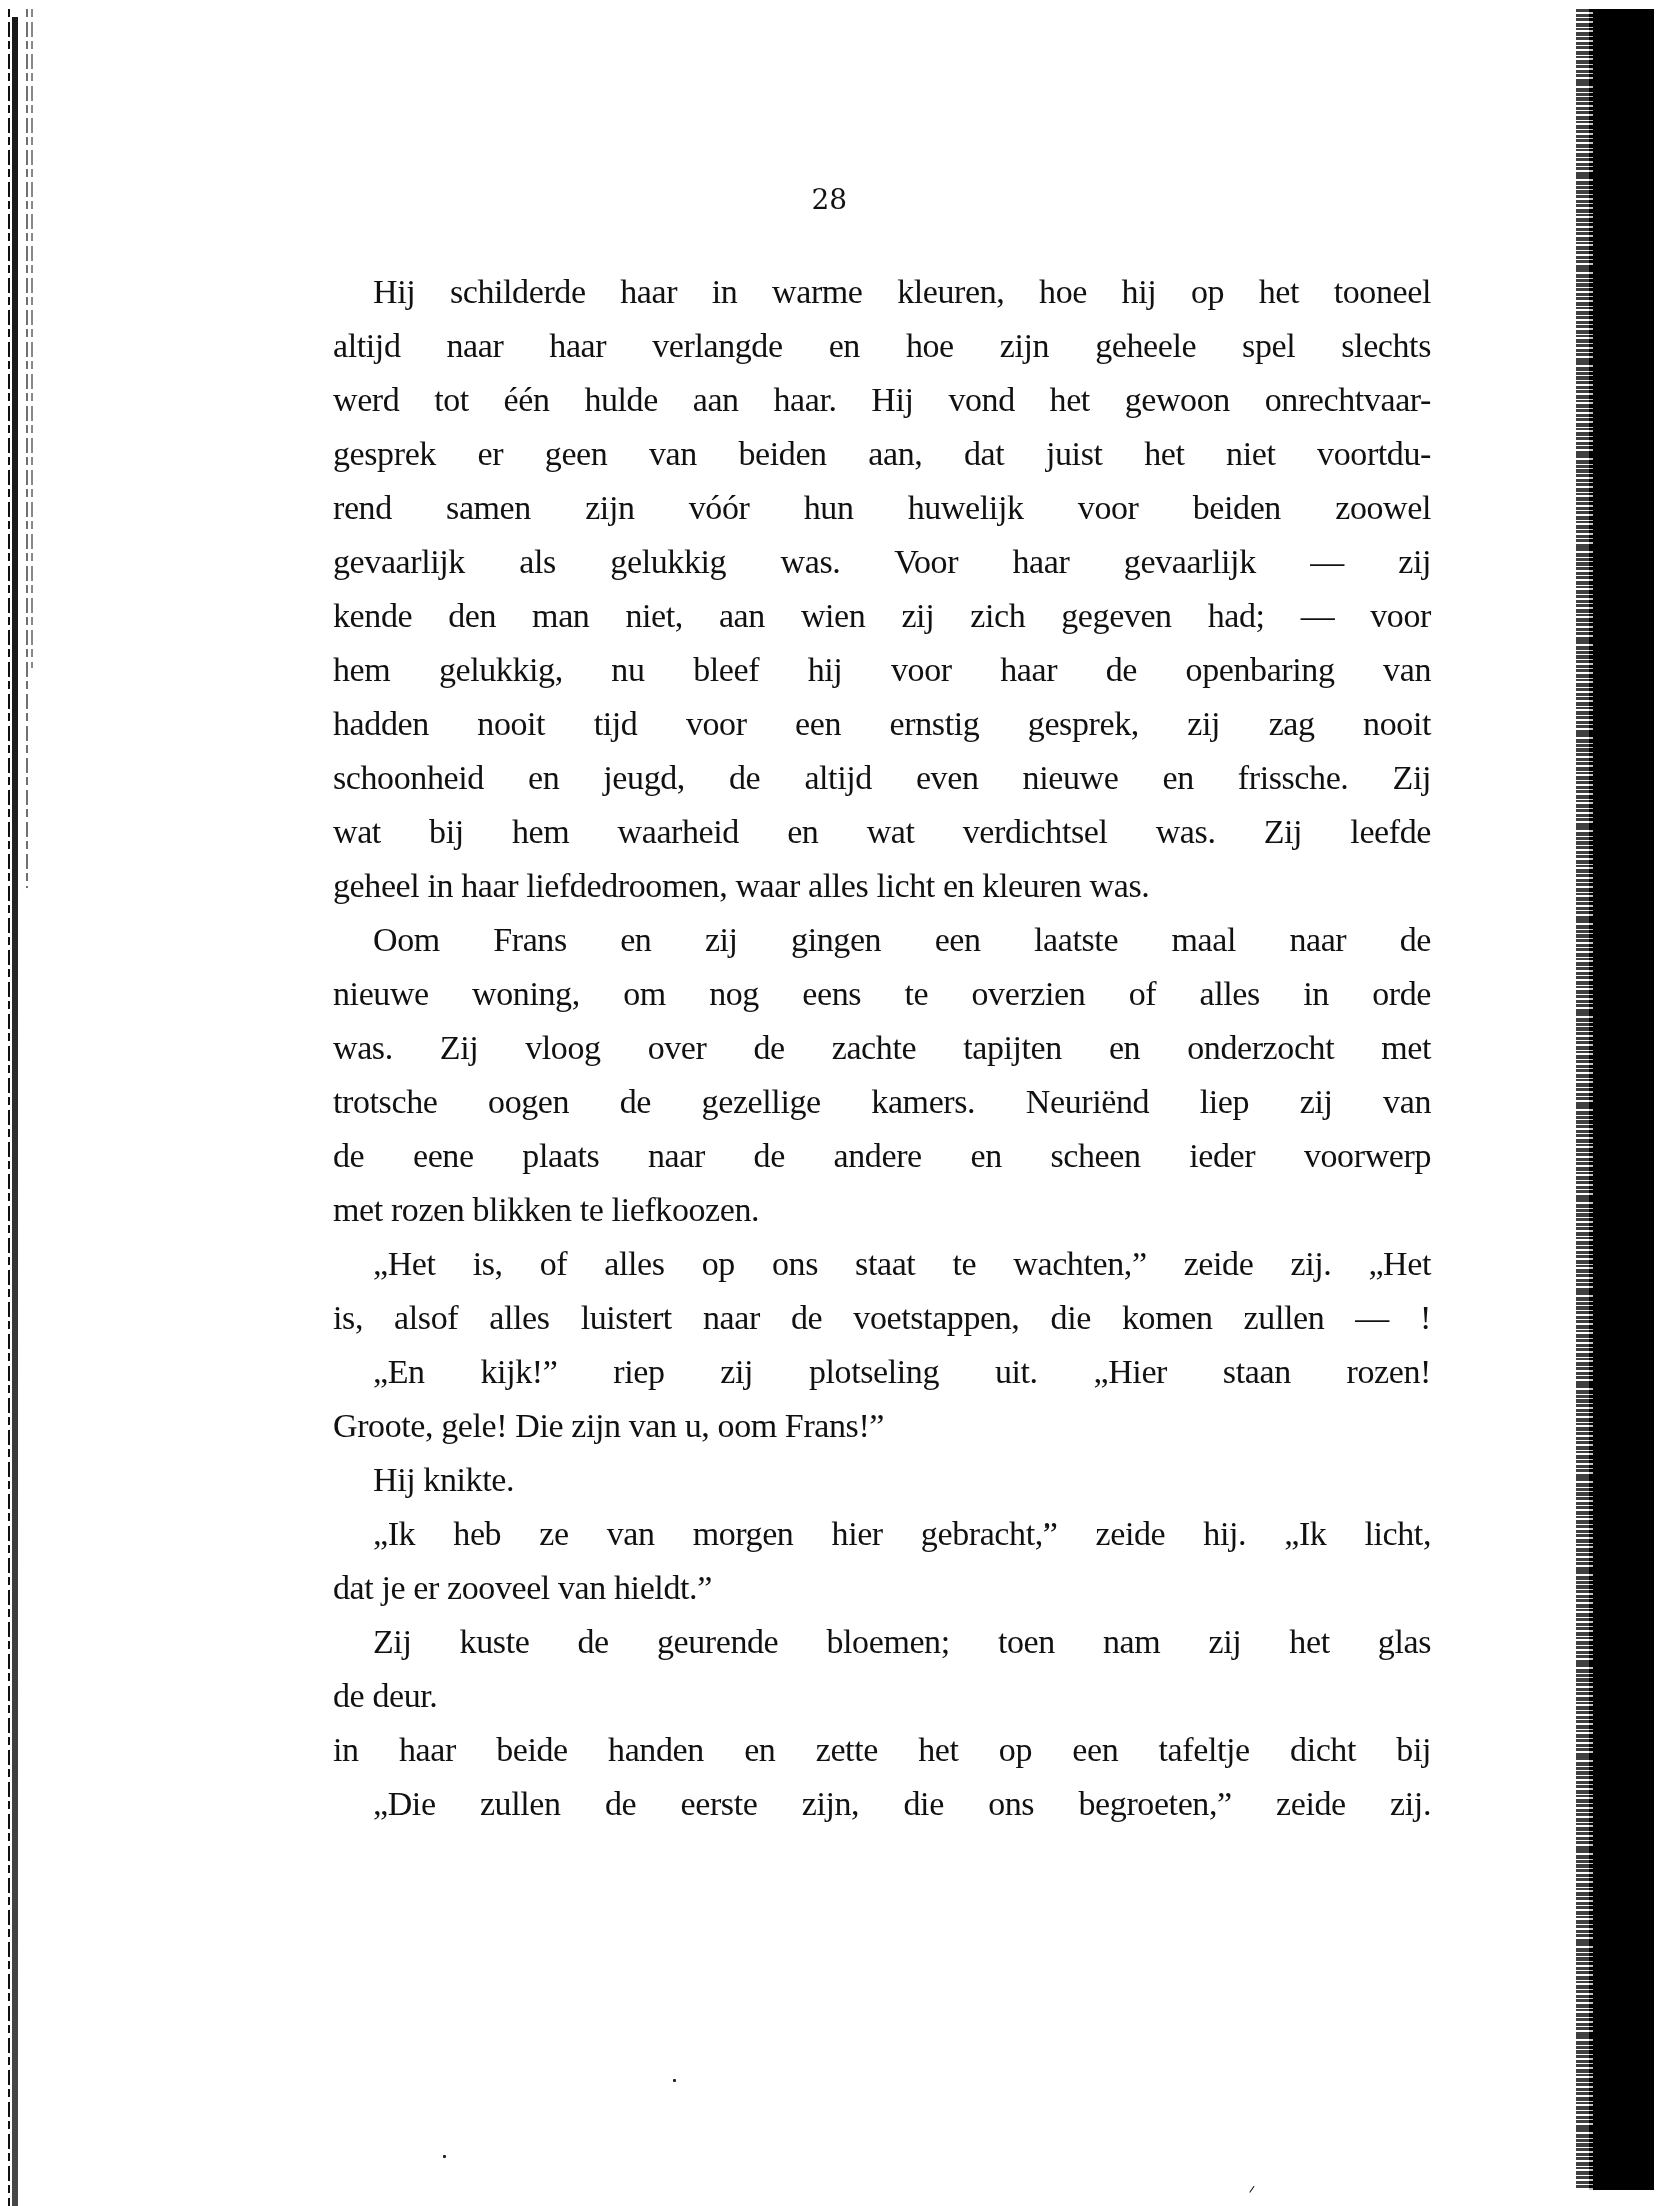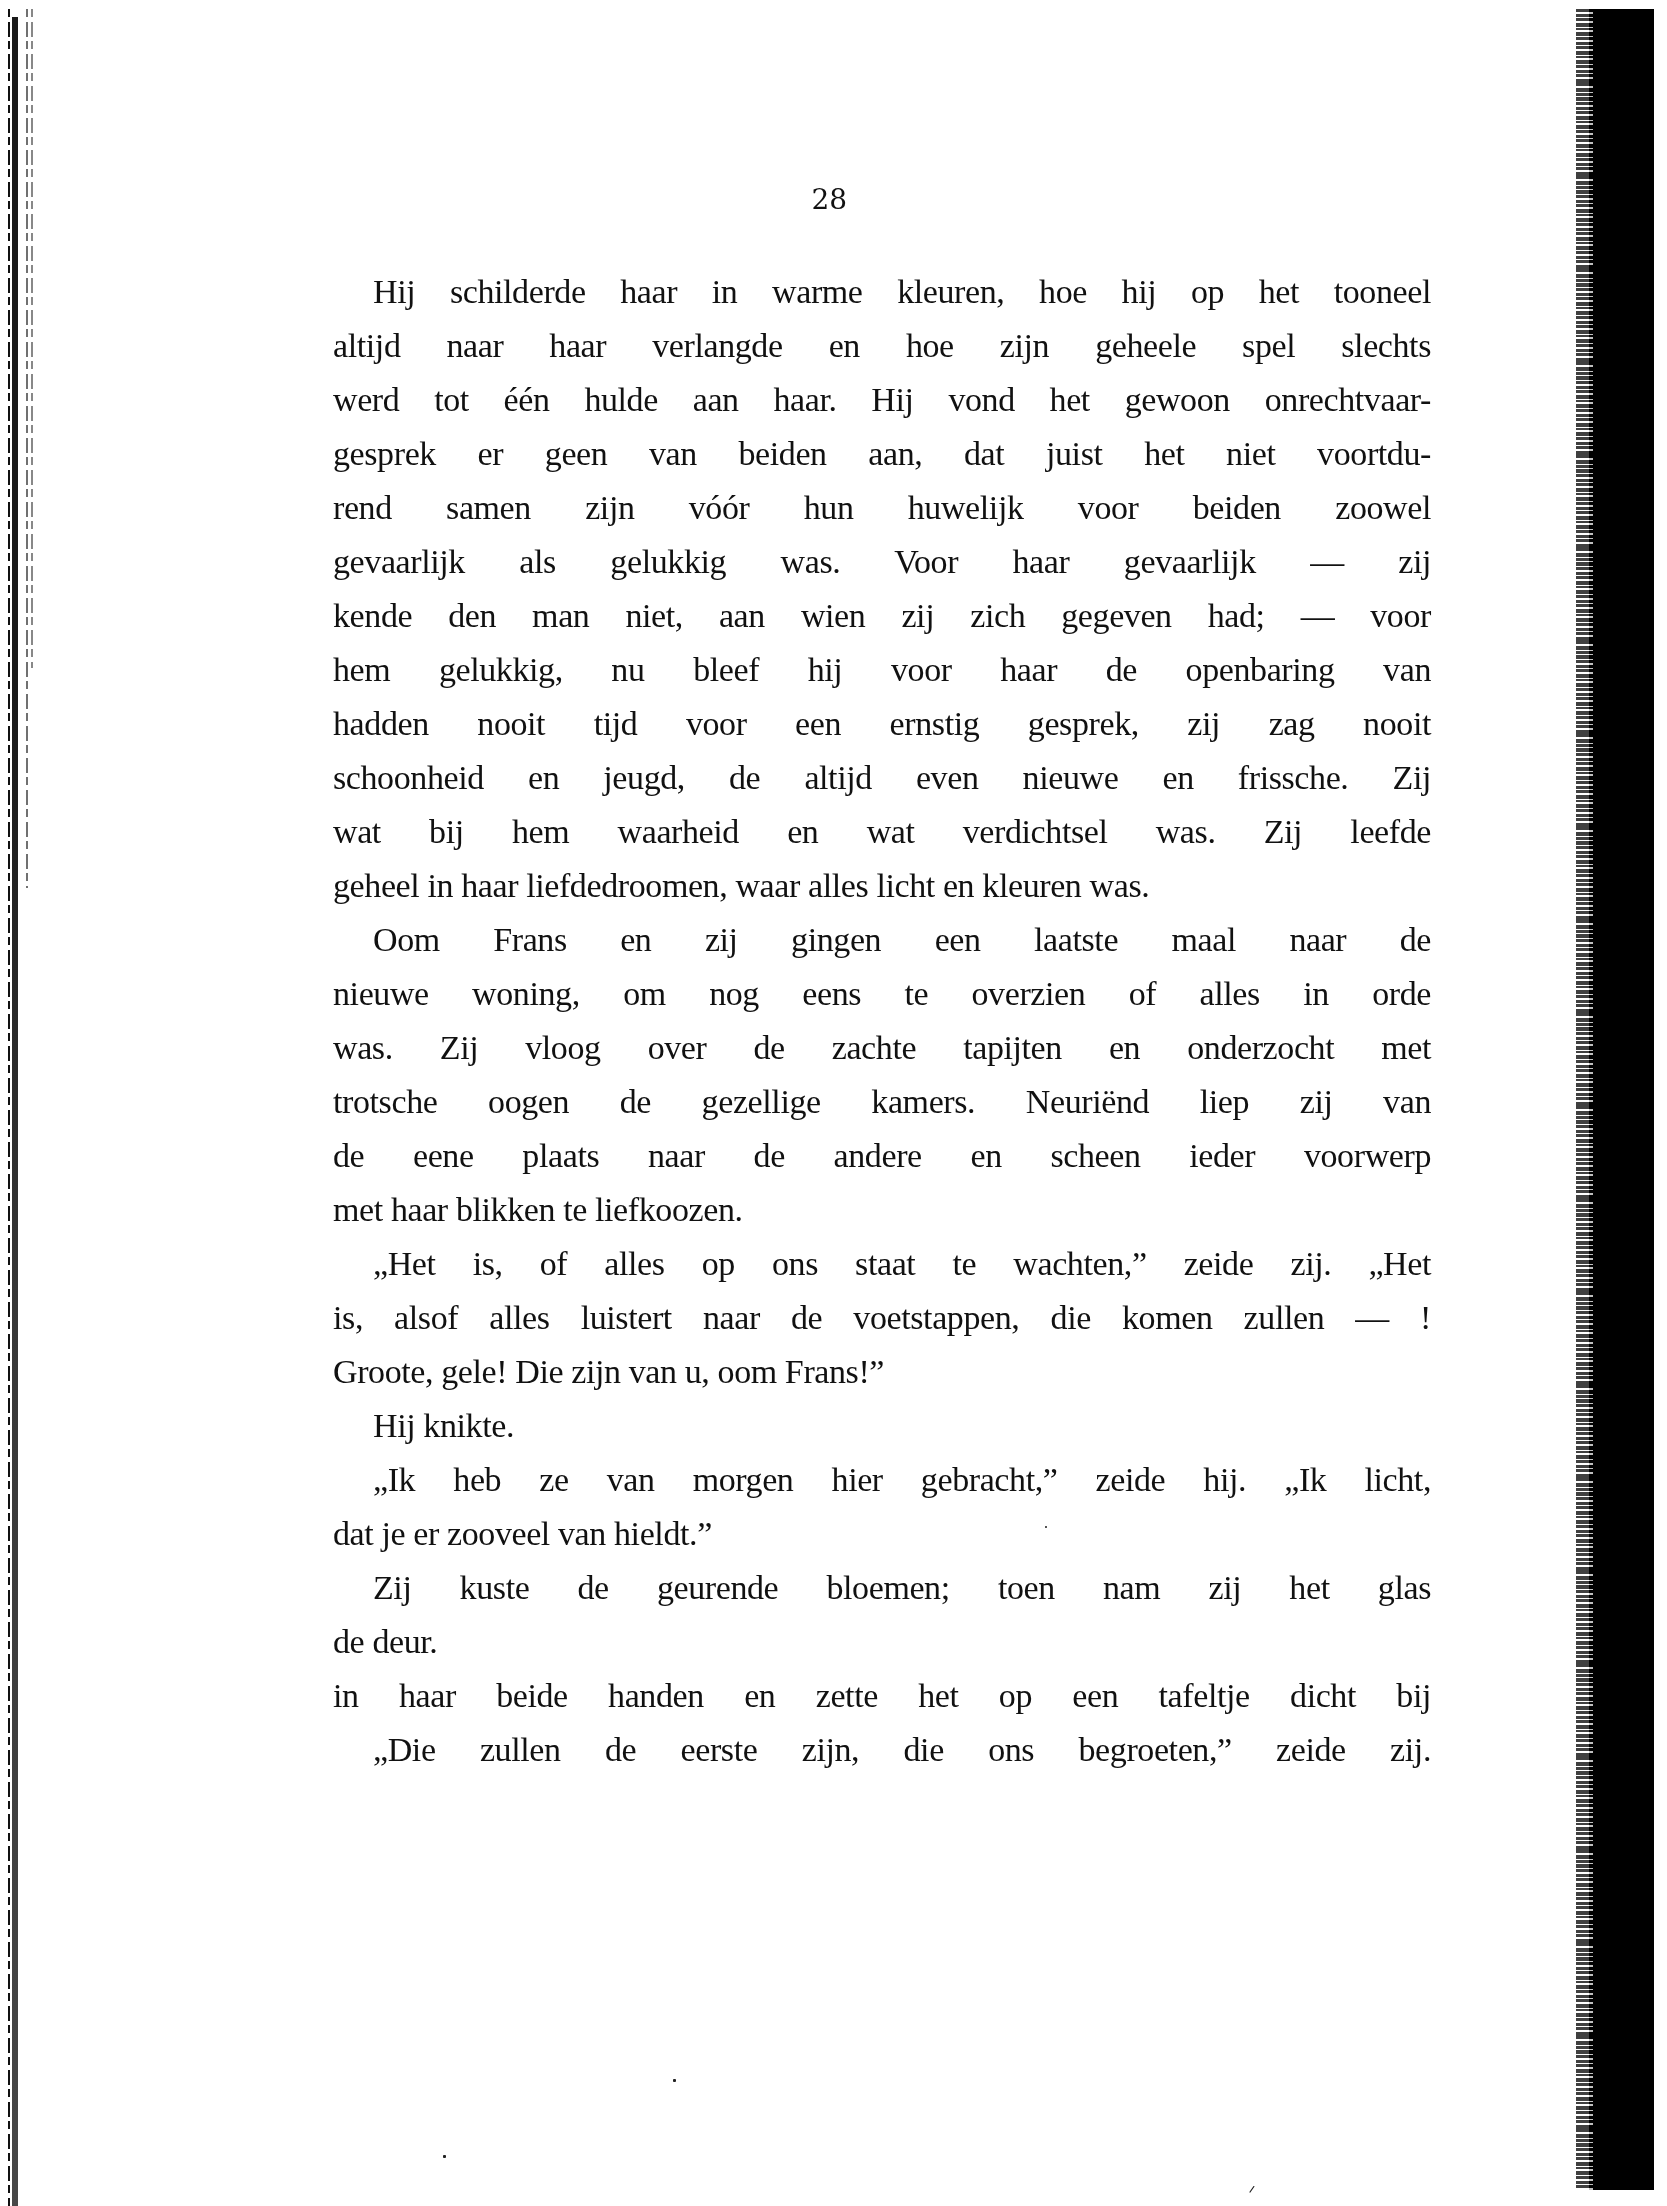--- a/index.html
+++ b/index.html
@@ -124,23 +124,24 @@
     <span class="line">hem gelukkig, nu bleef hij voor haar de openbaring van</span>
     <span class="line">hadden nooit tijd voor een ernstig gesprek, zij zag nooit</span>
     <span class="line">schoonheid en jeugd, de altijd even nieuwe en frissche. Zij</span>
     <span class="line">wat bij hem waarheid en wat verdichtsel was. Zij leefde</span>
     <span class="line last">geheel in haar liefdedroomen, waar alles licht en kleuren was.</span>
     <span class="line indent">Oom Frans en zij gingen een laatste maal naar de</span>
     <span class="line">nieuwe woning, om nog eens te overzien of alles in orde</span>
     <span class="line">was. Zij vloog over de zachte tapijten en onderzocht met</span>
     <span class="line">trotsche oogen de gezellige kamers. Neuriënd liep zij van</span>
     <span class="line">de eene plaats naar de andere en scheen ieder voorwerp</span>
-    <span class="line last">met haar blikken te liefkoozen.</span>
+    <span class="line last">met rozen blikken te liefkoozen.</span>
     <span class="line indent">„Het is, of alles op ons staat te wachten,” zeide zij. „Het</span>
     <span class="line">is, alsof alles luistert naar de voetstappen, die komen zullen — !</span>
+    <span class="line indent">„En kijk!” riep zij plotseling uit. „Hier staan rozen!</span>
     <span class="line last">Groote, gele! Die zijn van u, oom Frans!”</span>
     <span class="line indent last">Hij knikte.</span>
     <span class="line indent">„Ik heb ze van morgen hier gebracht,” zeide hij. „Ik licht,</span>
     <span class="line last">dat je er zooveel van hieldt.”</span>
     <span class="line indent">Zij kuste de geurende bloemen; toen nam zij het glas</span>
     <span class="line last">de deur.</span>
     <span class="line">in haar beide handen en zette het op een tafeltje dicht bij</span>
     <span class="line indent">„Die zullen de eerste zijn, die ons begroeten,” zeide zij.</span>
   </div>
 

